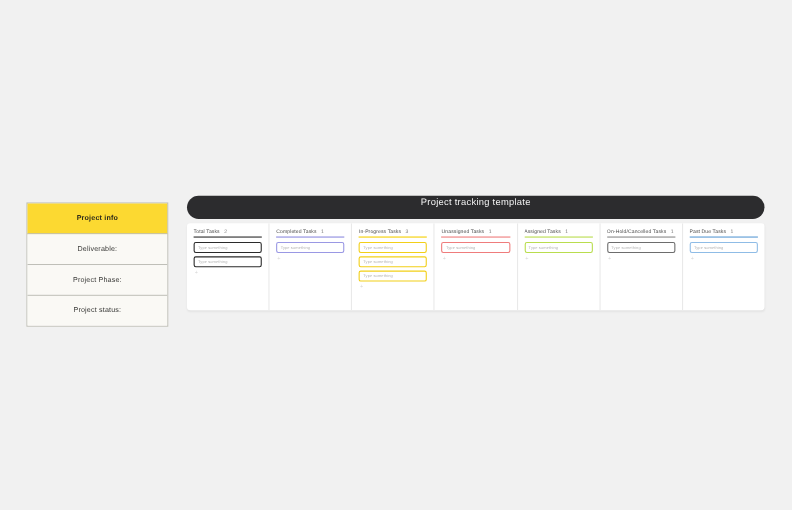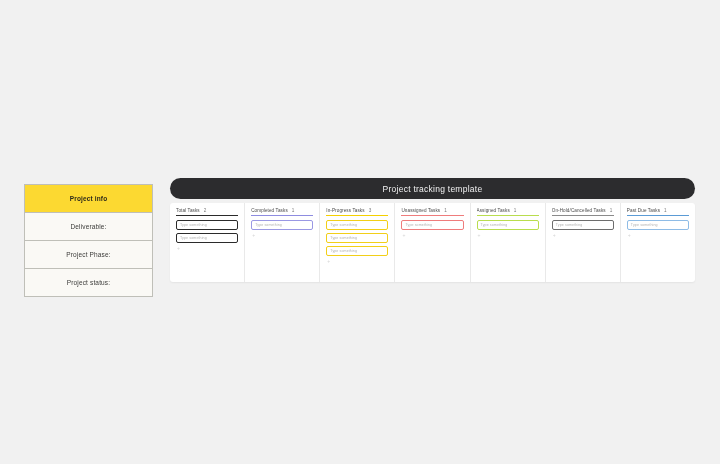--- a/index.html
+++ b/index.html
@@ -39,21 +39,21 @@
   
   #board {
     position: absolute;
     left: 170px; top: 178px;
     width: 525px; height: 104px;
   }
   #board-title-bar {
     height: 21px;
     background: #2c2c2e;
     border-radius: 11px;
-    display: flex; align-items: center; justify-content: center;
+    display: flex; justify-content: center;
     color: #f2f2f2;
     font-size: 8.5px;
     letter-spacing: .25px;
   }
   #columns {
     margin-top: 4px;
     height: 79px;
     background: #ffffff;
     border-radius: 3px;
     display: flex;

